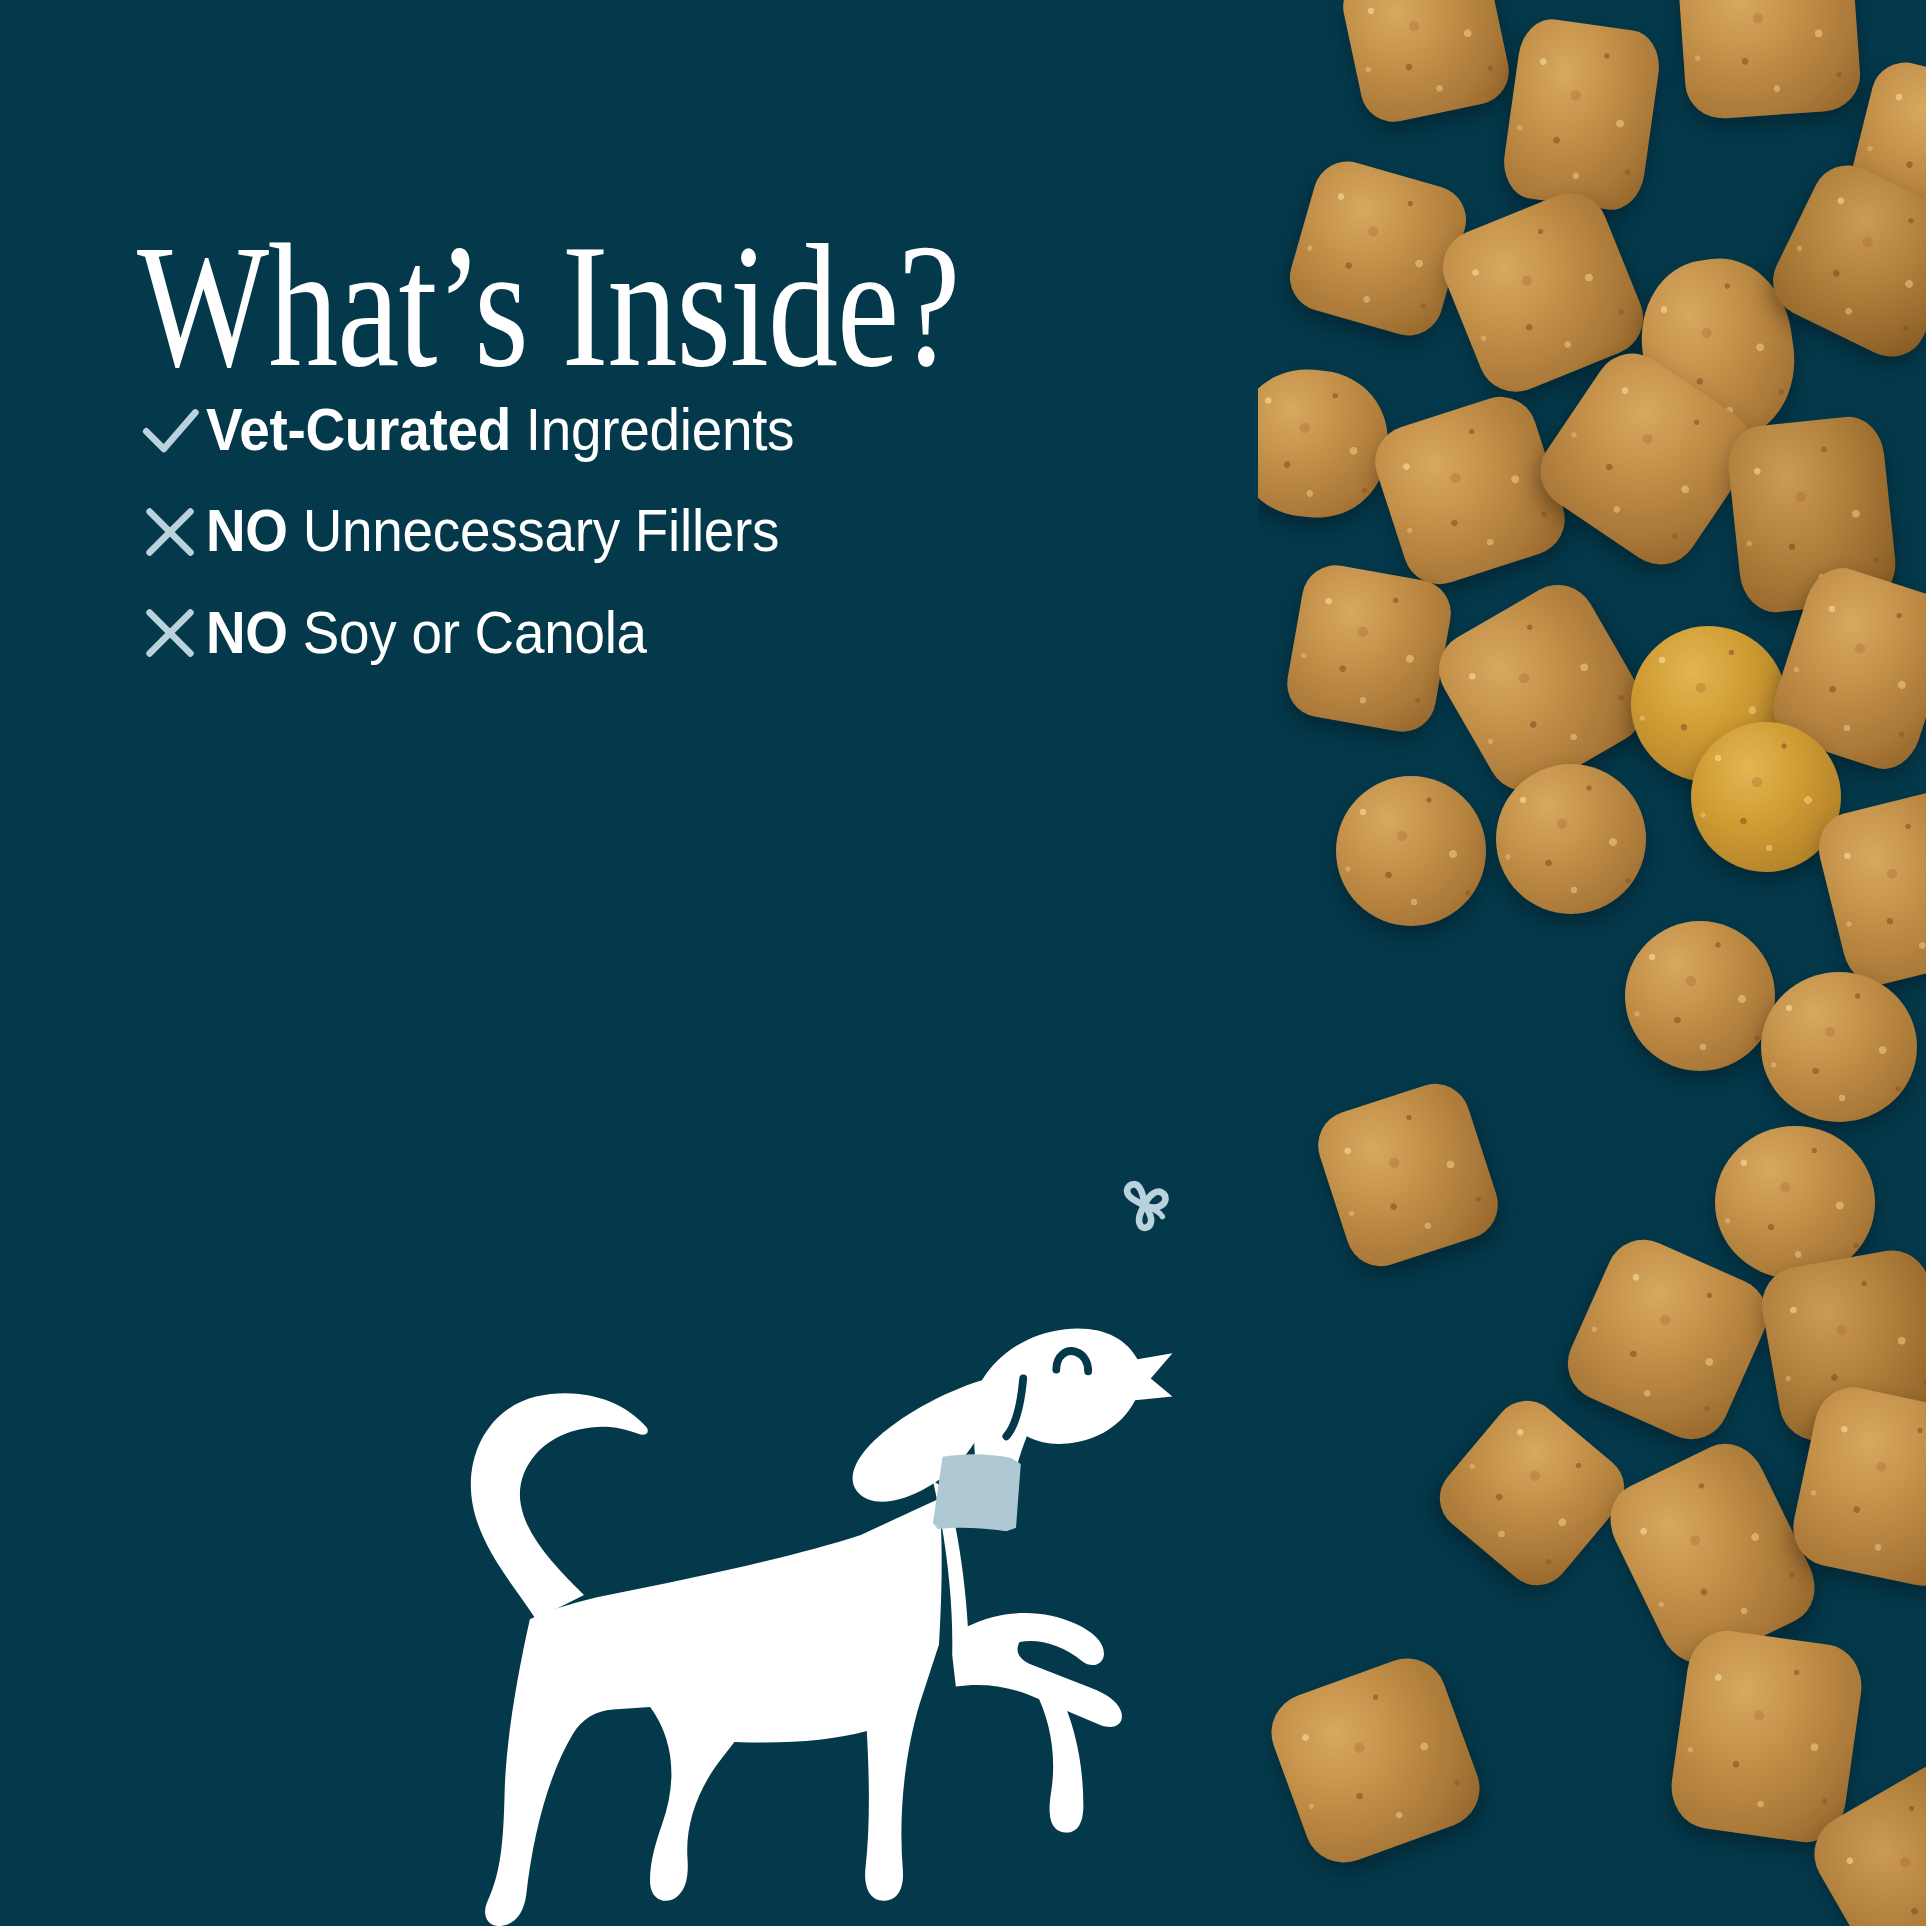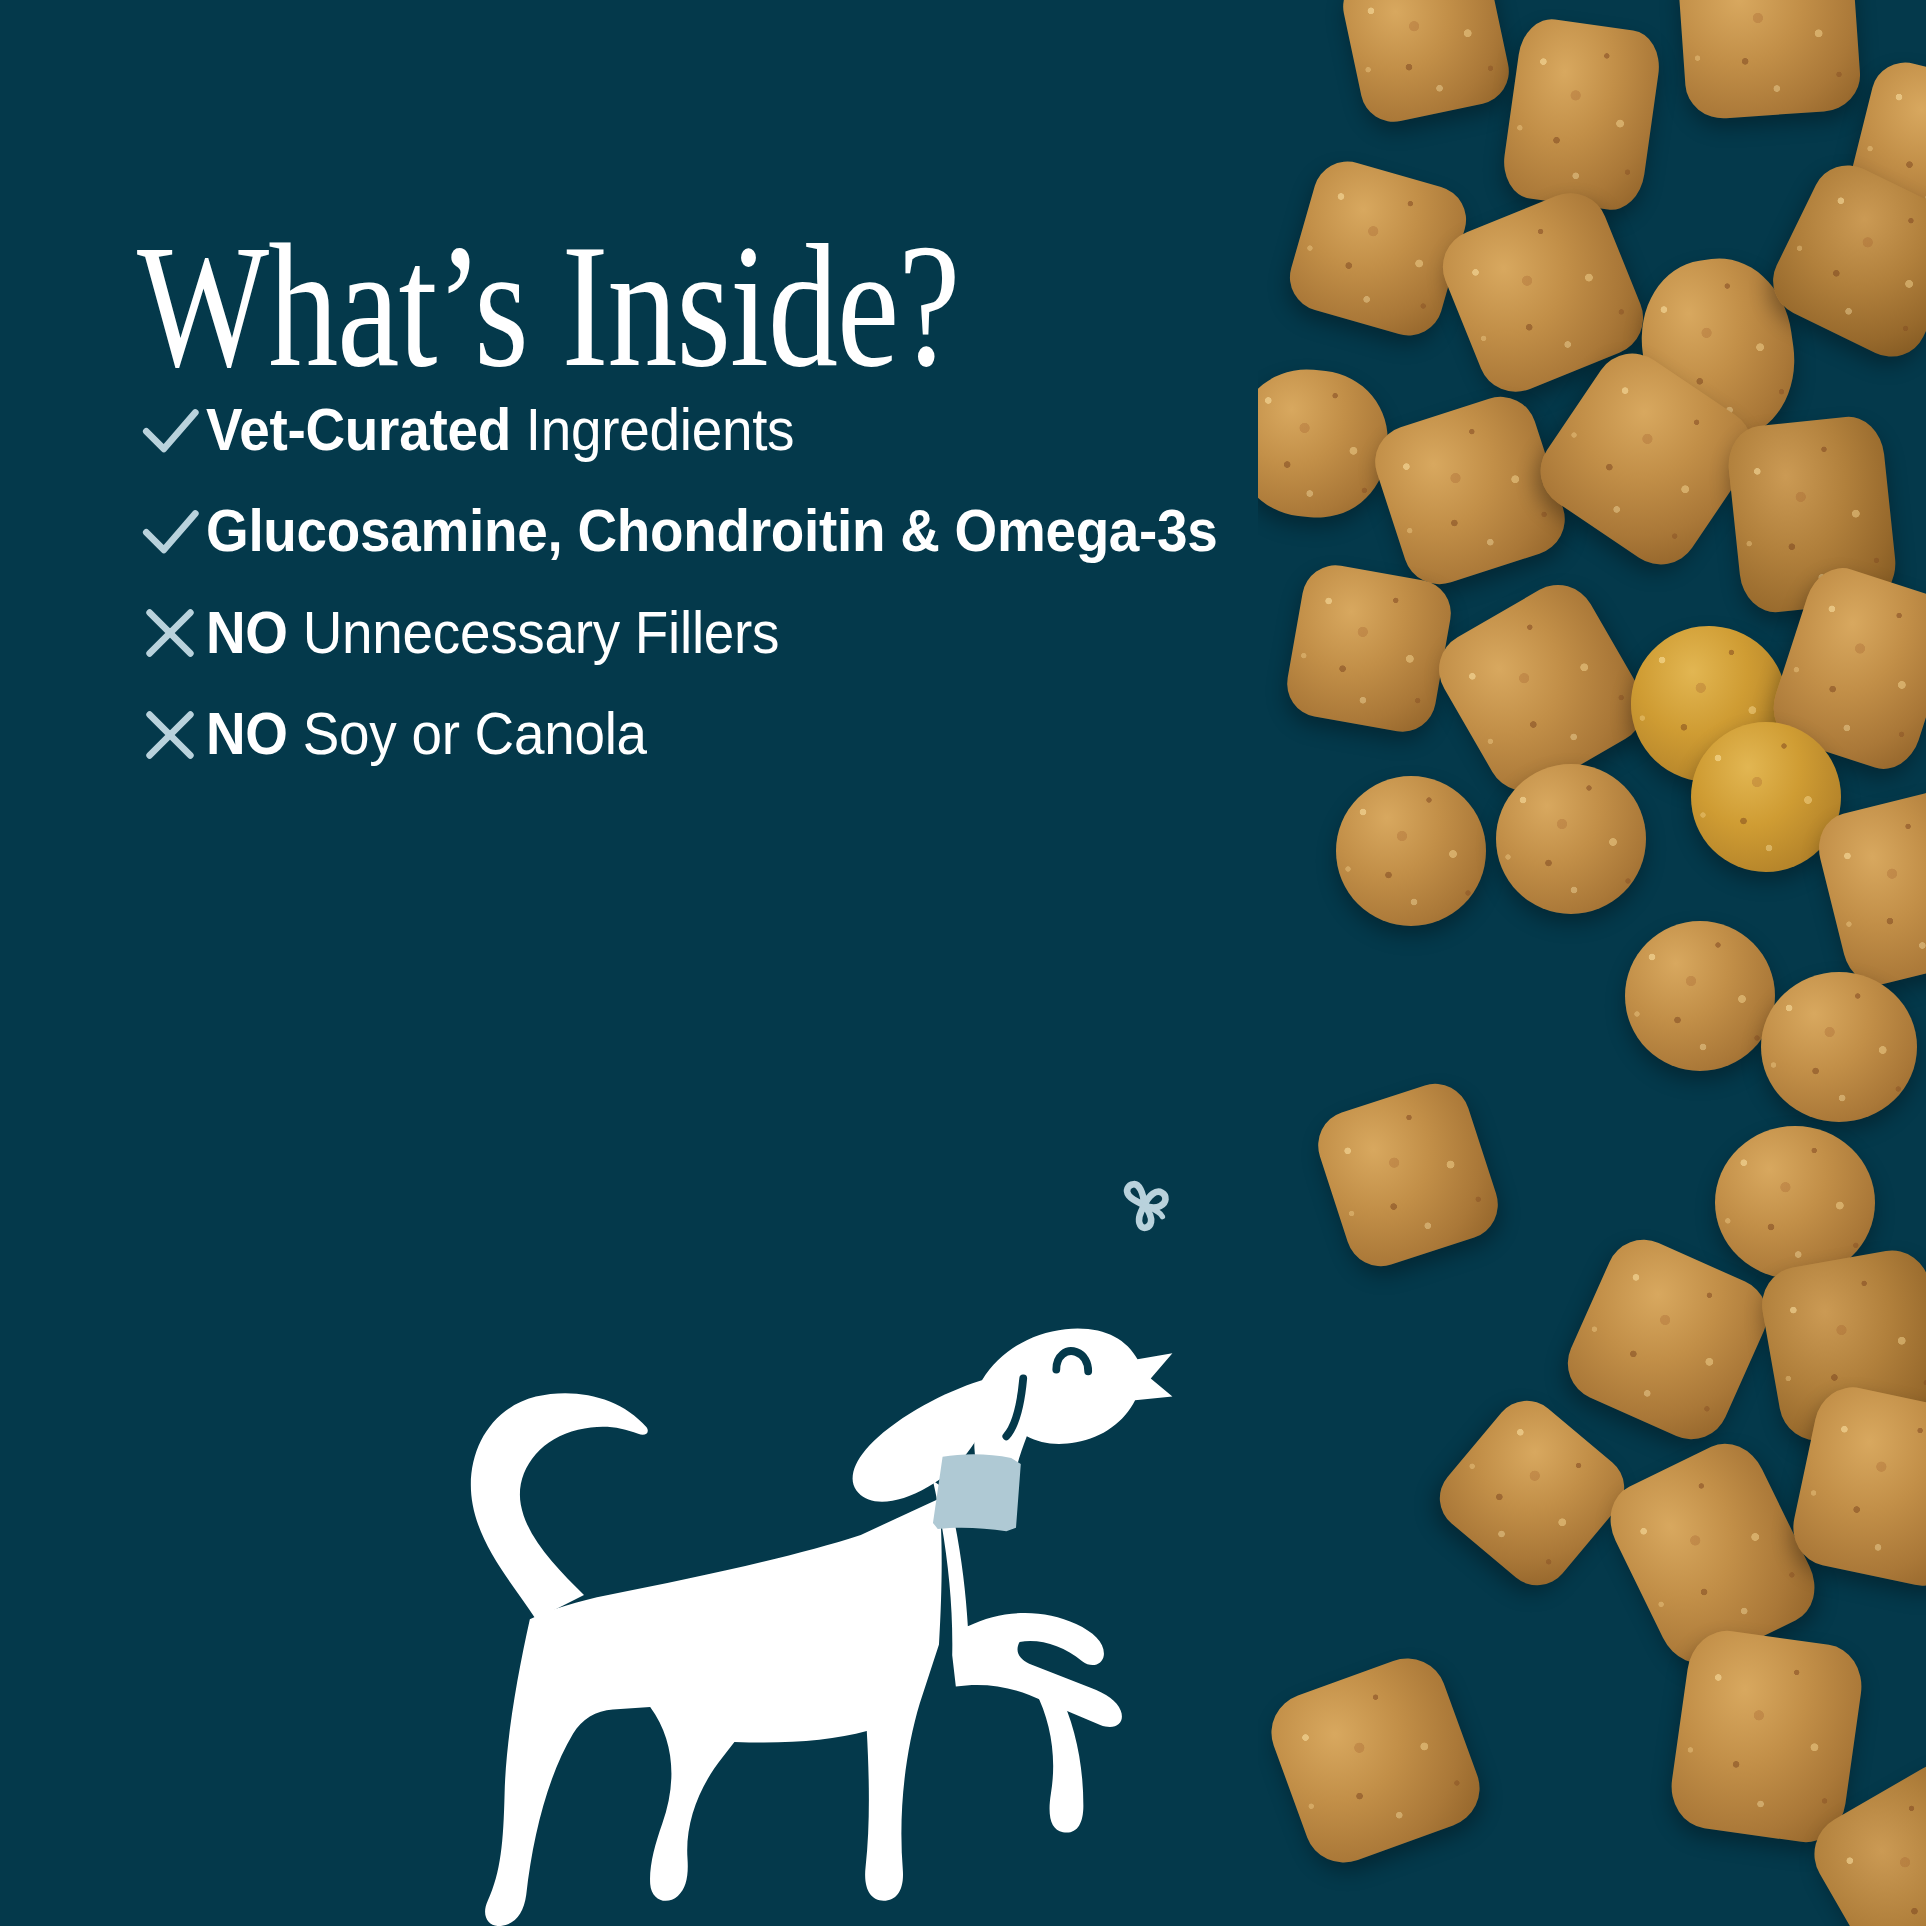--- a/index.html
+++ b/index.html
@@ -178,28 +178,20 @@
 
     <li class="bullet-row">
       <span class="bullet-icon">
         <svg width="63" height="63" viewBox="0 0 104 104">
           <path d="M12 50 L41 79 L93 19" fill="none" stroke="#b9d2dc" stroke-width="11" stroke-linecap="round" stroke-linejoin="round"></path>
         </svg>
       </span>
       <span class="bullet-text"><b>Vet-Curated</b><span> Ingredients</span></span>
     </li>
 
-    <li class="bullet-row">
-      <span class="bullet-icon">
-        <svg width="63" height="63" viewBox="0 0 104 104">
-          <path d="M12 50 L41 79 L93 19" fill="none" stroke="#b9d2dc" stroke-width="11" stroke-linecap="round" stroke-linejoin="round"></path>
-        </svg>
-      </span>
-      <span class="bullet-text"><b>Glucosamine, Chondroitin &amp; Omega-3s</b><span></span></span>
-    </li>
 
 
     <li class="bullet-row">
       <span class="bullet-icon">
         <svg width="60" height="60" viewBox="0 0 100 100">
           <path d="M16 16 L84 84 M84 16 L16 84" fill="none" stroke="#b9d2dc" stroke-width="11" stroke-linecap="round"></path>
         </svg>
       </span>
       <span class="bullet-text"><b>NO</b><span> Unnecessary Fillers</span></span>
     </li>

